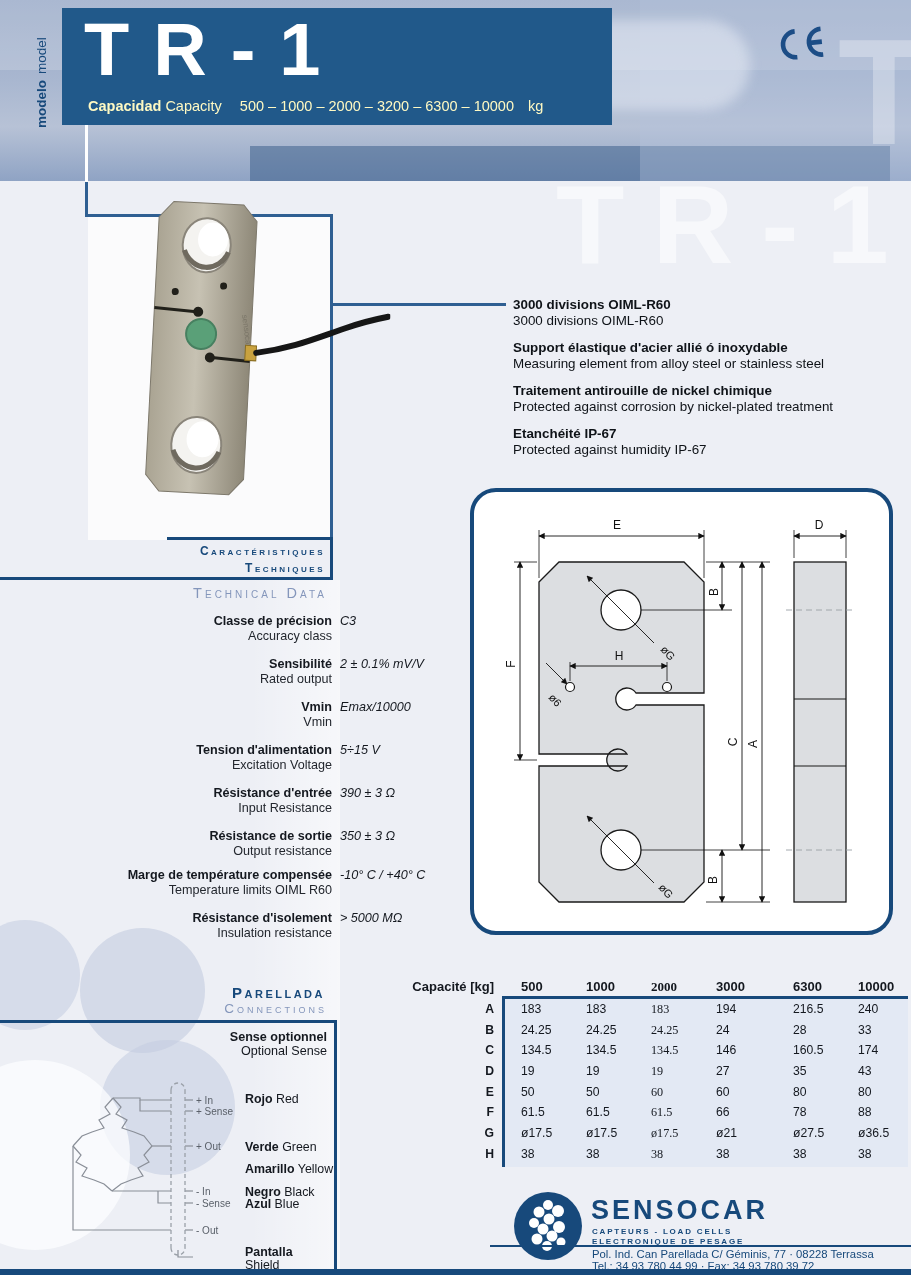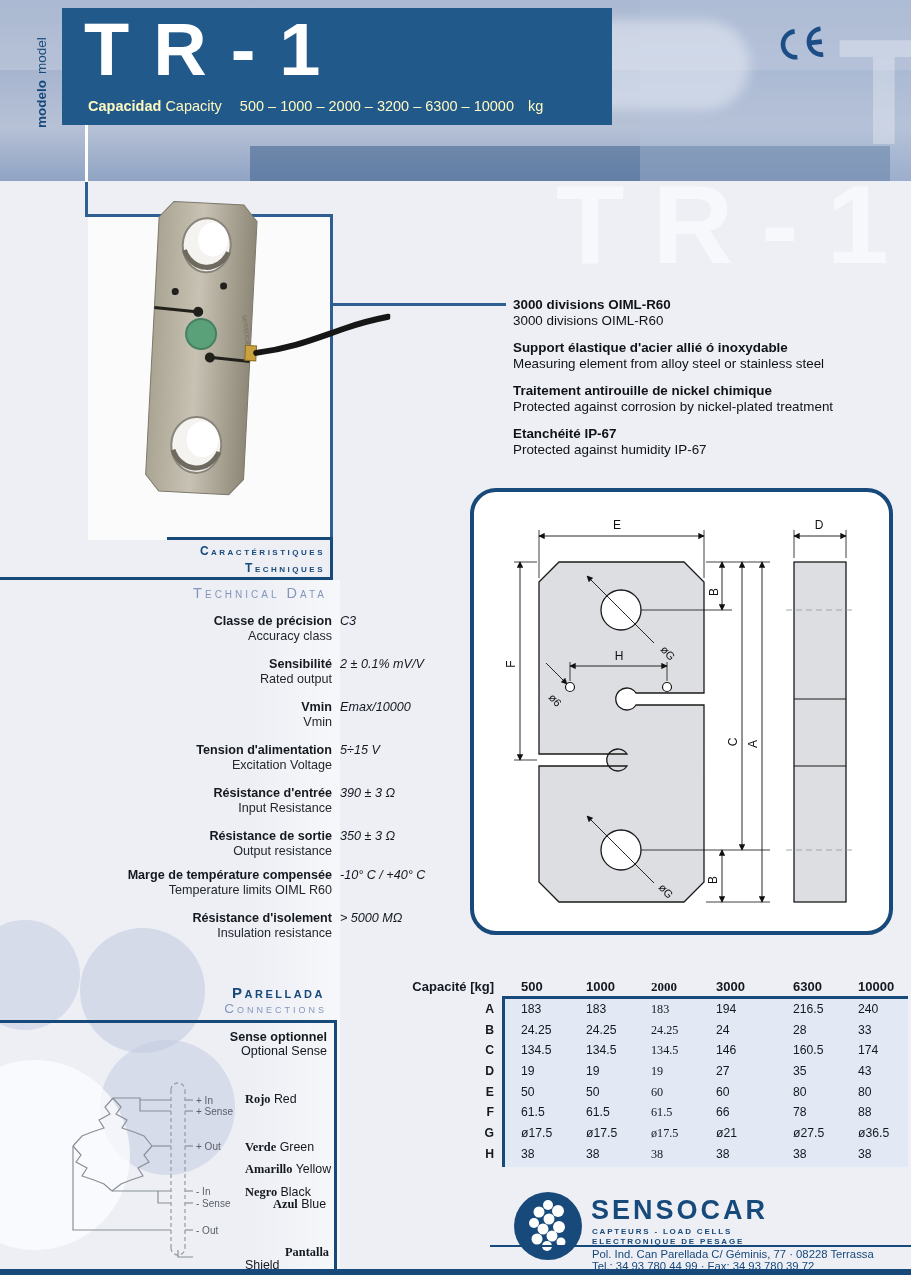--- a/index.html
+++ b/index.html
@@ -46,21 +46,21 @@
   .trow span{position:absolute;font-size:12.2px;white-space:nowrap;}
   .trow .lab{left:-20px;width:109px;text-align:right;font-weight:bold;}
   .trow .c0{left:116px;} .trow .c1{left:181px;} .trow .c2{left:246px;font-family:Liberation Serif, serif;}
   .trow .c3{left:311px;} .trow .c4{left:388px;} .trow .c5{left:453px;}
   .thead span{font-weight:bold;font-size:13px;}
   #tbl-tint{position:absolute;left:503px;top:997px;width:405px;height:170px;background:rgba(213,225,243,.4);z-index:1;}
   
   .conn-sense{position:absolute;text-align:right;z-index:2;}
   .term{position:absolute;font-size:10px;color:#5a6069;white-space:nowrap;z-index:2;}
   .wire{position:absolute;font-size:12.4px;white-space:nowrap;z-index:2;}
-  .wire .b{font-weight:bold;font-family:Liberation Serif, serif;}
+  .wire .b{font-weight:bold;}
   
   #brand{position:absolute;left:591px;top:1195px;font-size:27px;font-weight:800;color:#17497b;letter-spacing:3px;z-index:2;}
   .tagline{position:absolute;left:592px;font-size:8px;letter-spacing:1.8px;color:#17497b;font-weight:bold;z-index:2;}
   .addr{position:absolute;left:592px;font-size:11.3px;color:#17497b;white-space:nowrap;z-index:2;}
   .deco{position:absolute;border-radius:50%;z-index:0;}
 </style>
 </head>
 <body>
 
 <div id="page">
@@ -397,23 +397,23 @@
   <div class="term" style="left:196px;top:1106px;">+ Sense</div>
   <div class="term" style="left:196px;top:1141px;">+ Out</div>
   <div class="term" style="left:196px;top:1186px;">- In</div>
   <div class="term" style="left:196px;top:1198px;">- Sense</div>
   <div class="term" style="left:196px;top:1225px;">- Out</div>
 
   <div class="wire" style="left:245px;top:1092px;"><span class="b">Rojo</span> <span>Red</span></div>
   <div class="wire" style="left:245px;top:1162px;"><span class="b">Amarillo</span> <span>Yellow</span></div>
   <div class="wire" style="left:245px;top:1140px;"><span class="b">Verde</span> <span>Green</span></div>
   <div class="wire" style="left:245px;top:1185px;"><span class="b">Negro</span> <span>Black</span></div>
-  <div class="wire" style="left:245px;top:1197px;margin-left:28px;"><span class="b">Azul</span> <span>Blue</span></div>
+  <div class="wire" style="left:245px;top:1197px;"><span class="b">Azul</span> <span>Blue</span></div>
   <div class="wire" style="left:245px;top:1283px;"><span class="b">Blanco</span> <span>White</span></div>
-  <div class="wire" style="left:245px;top:1245px;margin-left:40px;"><span class="b">Pantalla</span></div>
+  <div class="wire" style="left:245px;top:1245px;"><span class="b">Pantalla</span></div>
   <div class="wire" style="left:245px;top:1258px;"><span>Shield</span></div>
 
   <svg class="abs" style="left:512px;top:1190px;z-index:2;" width="72" height="72" viewBox="0 0 72 72">
     <circle cx="36" cy="36" r="34" fill="#17497b"></circle>
     <g fill="#fff">
       <circle cx="36" cy="15" r="5"></circle>
         <circle cx="46" cy="21" r="6"></circle>
         <circle cx="27" cy="22" r="5.5"></circle>
       <circle cx="37" cy="29" r="5.5"></circle>
         <circle cx="22" cy="33" r="5"></circle>

